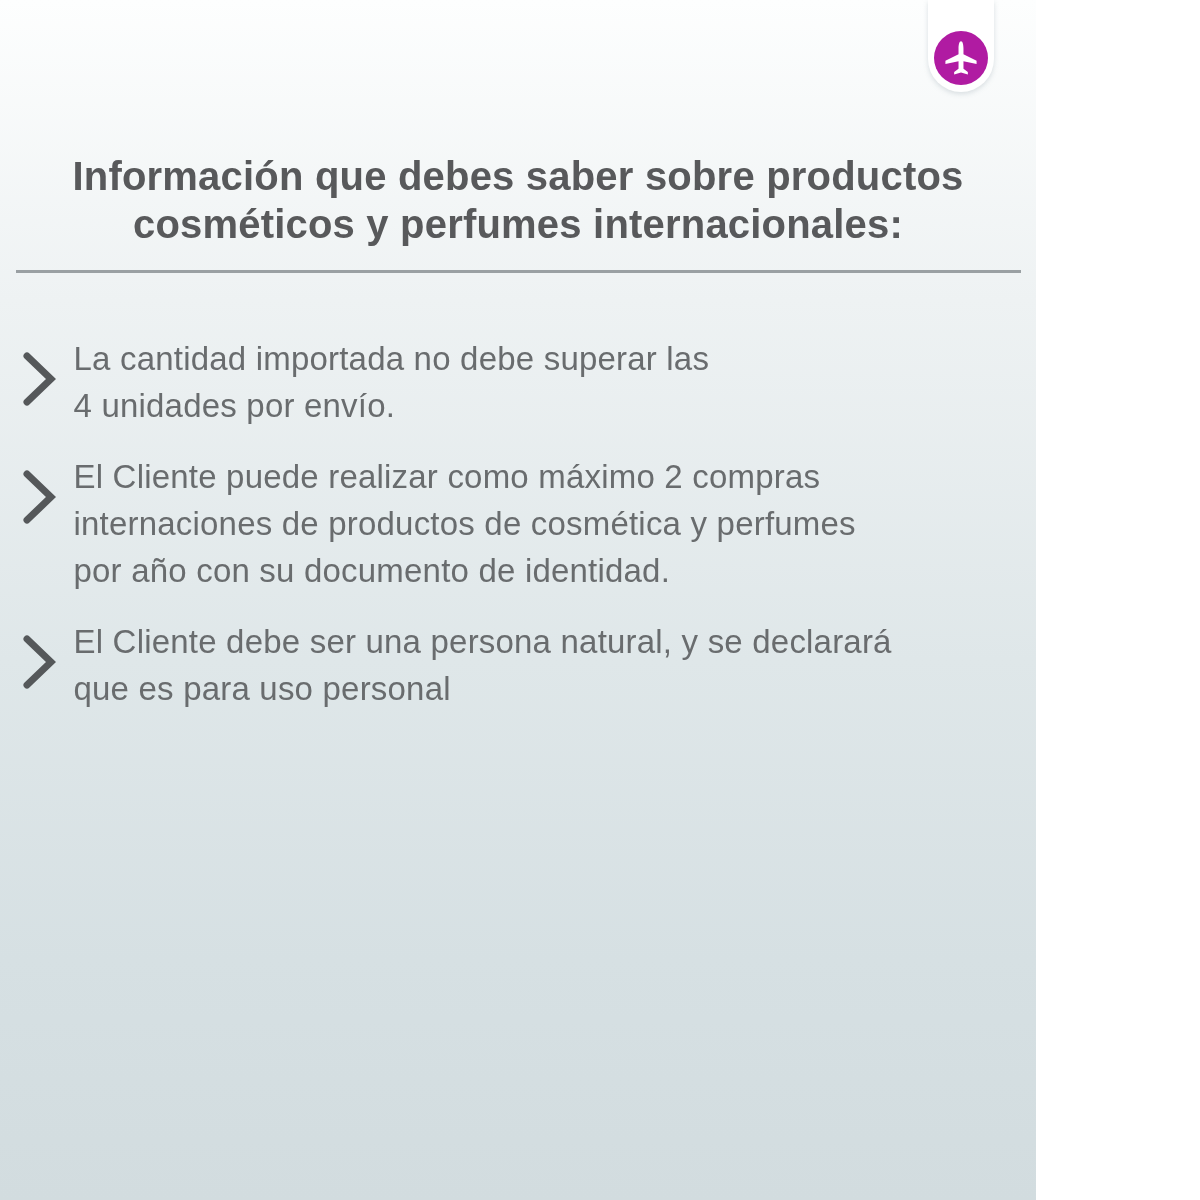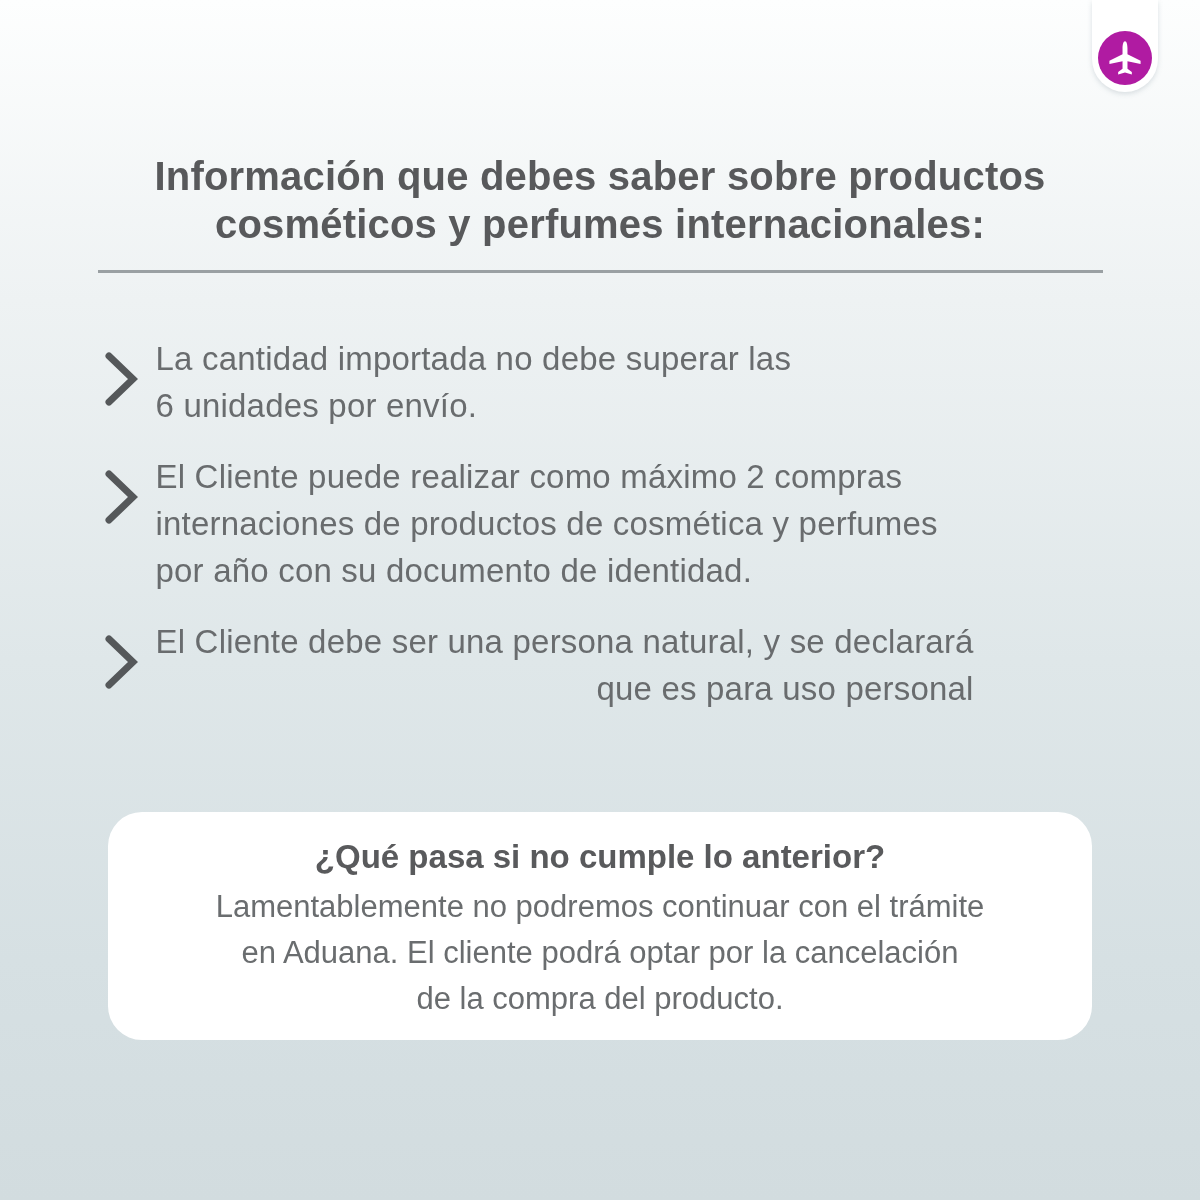--- a/index.html
+++ b/index.html
@@ -3,21 +3,21 @@
 <meta charset="utf-8">
 <style>
   html, body { margin: 0; padding: 0; }
   body {
     width: 1200px; height: 1200px;
     font-family: "Liberation Sans", sans-serif;
     overflow: hidden;
   }
   .page {
     position: relative;
-    width: 1200px; height: 1200px;
+    width: 1036px; height: 1200px;
     background: linear-gradient(180deg, #fdfefe 0%, #eef2f3 25%, #dfe7e9 55%, #d6e0e3 80%, #d2dcdf 100%);
   }
 
   
   .ribbon {
     position: absolute;
     top: 0; right: 42px;
     width: 66px; height: 92px;
     background: #ffffff;
     border-radius: 0 0 33px 33px;
@@ -59,21 +59,21 @@
   }
 
   .bullets {
     margin-top: 62px;
   }
   .bullet {
     display: flex;
     align-items: flex-start;
     margin-bottom: 24px;
   }
-  .bullet:last-child { margin-bottom: 12px; text-align: right; }
+  .bullet:last-child { margin-bottom: 12px; }
   .chevron {
     flex: 0 0 auto;
     width: 34px; height: 56px;
     margin: 16px 18px 0 6px;
   }
   .bullet-text {
     font-size: 33px;
     line-height: 47px;
     color: #696c6e;
     white-space: pre-line;
@@ -131,21 +131,21 @@
 
     <div class="divider"></div>
 
     <div class="bullets">
 
       <div class="bullet">
         <svg class="chevron" viewBox="0 0 34 56" aria-hidden="true">
           <polyline points="5,5 29,28 5,51" fill="none" stroke="#55585a" stroke-width="7" stroke-linecap="round" stroke-linejoin="miter"></polyline>
         </svg>
         <span class="bullet-text">La cantidad importada no debe superar las
-6 unidades por envío.</span>
+4 unidades por envío.</span>
       </div>
 
       <div class="bullet">
         <svg class="chevron" viewBox="0 0 34 56" aria-hidden="true">
           <polyline points="5,5 29,28 5,51" fill="none" stroke="#55585a" stroke-width="7" stroke-linecap="round" stroke-linejoin="miter"></polyline>
         </svg>
         <span class="bullet-text">El Cliente puede realizar como máximo 2 compras
 internaciones de productos de cosmética y perfumes
 por año con su documento de identidad.</span>
       </div>
@@ -153,22 +153,16 @@
       <div class="bullet">
         <svg class="chevron" viewBox="0 0 34 56" aria-hidden="true">
           <polyline points="5,5 29,28 5,51" fill="none" stroke="#55585a" stroke-width="7" stroke-linecap="round" stroke-linejoin="miter"></polyline>
         </svg>
         <span class="bullet-text">El Cliente debe ser una persona natural, y se declarará
 que es para uso personal</span>
       </div>
 
     </div>
 
-    <div class="info-card">
-      <h2 class="card-question">¿Qué pasa si no cumple lo anterior?</h2>
-      <p class="card-answer">Lamentablemente no podremos continuar con el trámite
-en Aduana. El cliente podrá optar por la cancelación
-de la compra del producto.</p>
-    </div>
 
 
   </div>
 </div>
 
 </body></html>

